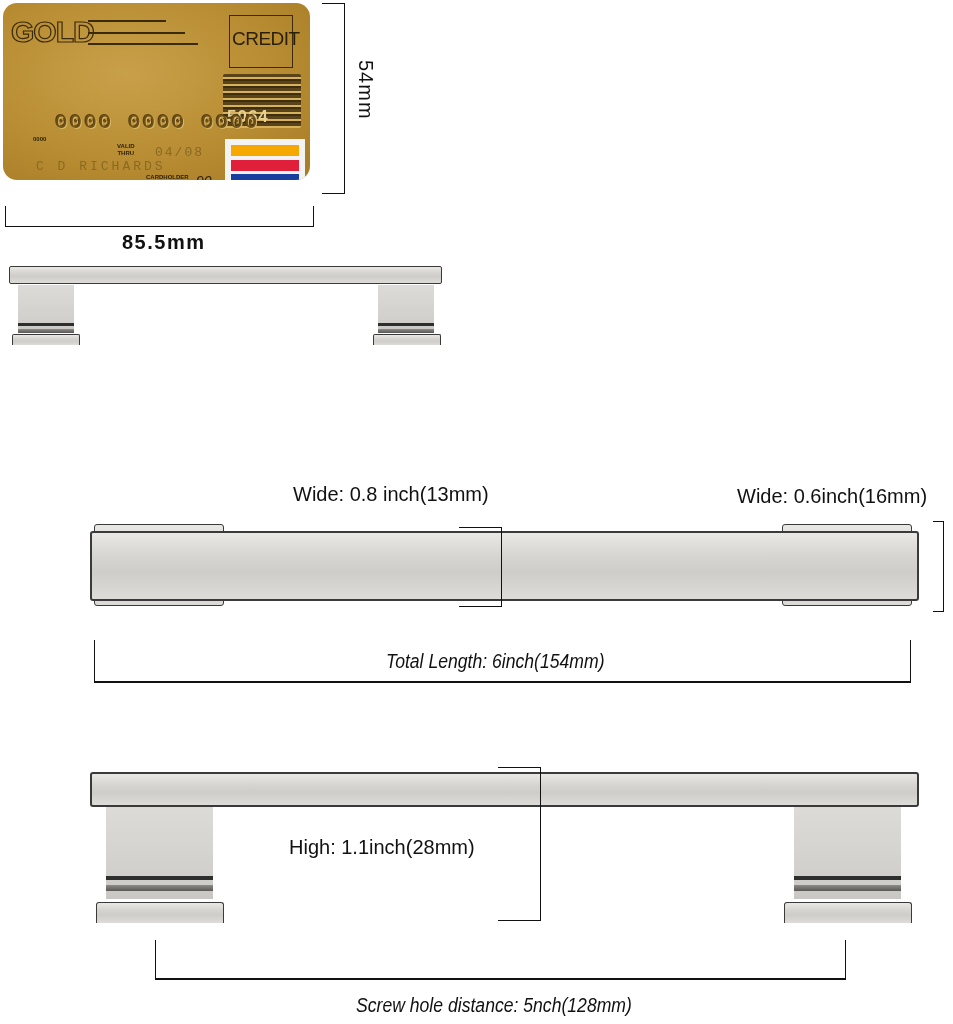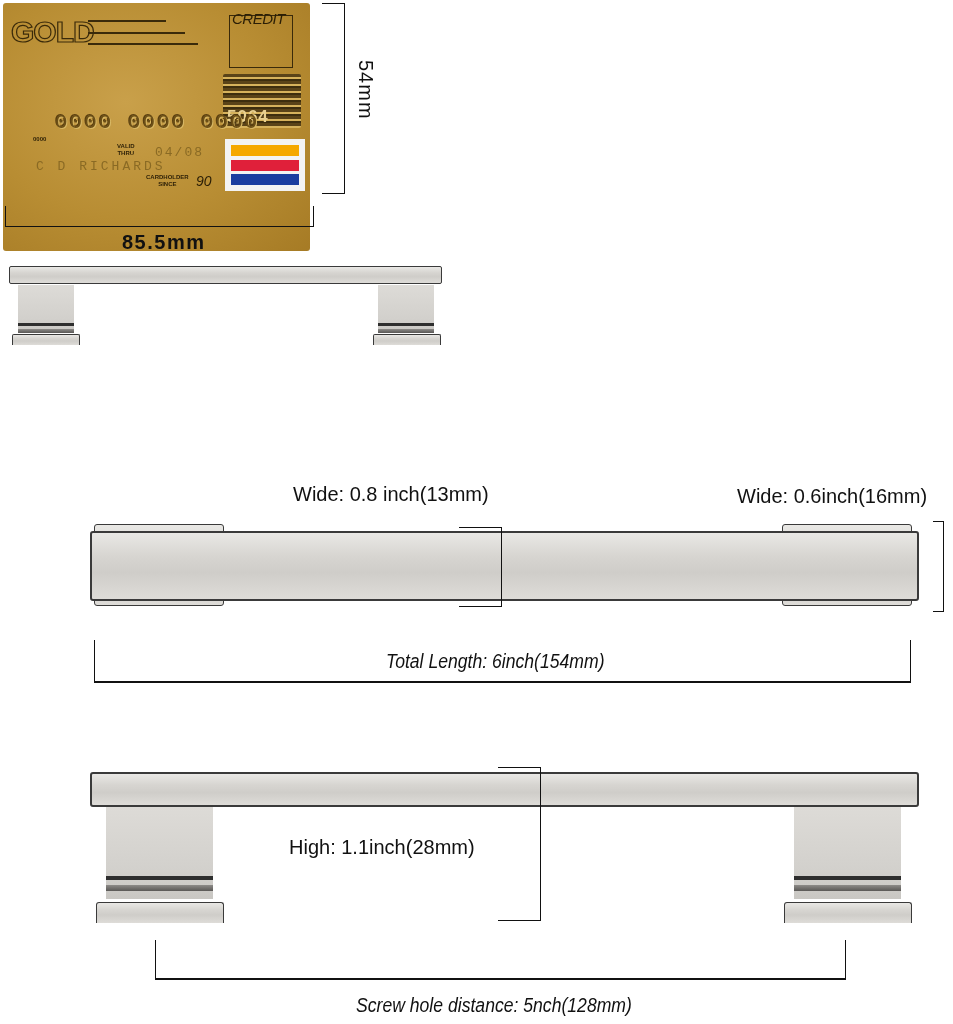--- a/index.html
+++ b/index.html
@@ -1,29 +1,29 @@
 <!DOCTYPE html>
 <html><head>
 <meta charset="utf-8">
 <style>
   html, body { margin: 0; padding: 0; background: #ffffff; }
   body { width: 953px; height: 1024px; position: relative; overflow: hidden; font-family: "Liberation Sans", sans-serif; color: #111; }
   .abs { position: absolute; }
 
   
   .card {
-    left: 3px; top: 3px; width: 307px; height: 248px; border-radius: 3px;
+    left: 3px; top: 3px; width: 307px; height: 177px; border-radius: 14px;
     background: radial-gradient(ellipse at 40% 40%, #c9a04a 0%, #b88d33 55%, #a67b25 100%);
     overflow: hidden;
   }
   .card-gold { left: 8px; top: 12px; font-size: 30px; font-weight: bold; letter-spacing: -1px;
     color: transparent; -webkit-text-stroke: 1.2px #3a2a0a; font-family: "Liberation Sans", sans-serif; }
   .card-line { height: 2px; background: #3a2a0a; }
   .card-credit-box { left: 226px; top: 12px; width: 62px; height: 51px; border: 1px solid #3a2a0a; }
-  .card-credit { left: 229px; top: 7px; font-size: 15px; color: #2a1e06; letter-spacing: -0.5px; font-style: italic; }
+  .card-credit { left: 229px; top: 25px; font-size: 19px; color: #2a1e06; letter-spacing: -0.5px; }
   .card-holo { left: 220px; top: 71px; width: 78px; height: 54px;
     background: repeating-linear-gradient(180deg, #5a4318 0 3px, #d6b25c 3px 5px, #3e2e0e 5px 7px); border-radius: 2px; }
   .card-holo-digits { left: 224px; top: 104px; font-size: 17px; font-weight: bold; color: #e8d090; letter-spacing: 1px; }
   .card-number { left: 28px; top: 108px; font-size: 21px; color: #6b4f17; letter-spacing: 2px; font-family: Liberation Mono, monospace; text-shadow: 1px 1px 0 #d8b865, -1px -1px 0 #5a3f10; margin-left: 24px; }
   .card-small { font-size: 6px; font-weight: bold; color: #2a1e06; text-align: center; line-height: 7px; }
   .card-expiry { left: 152px; top: 142px; font-size: 13px; color: #8a6a24; letter-spacing: 2px; font-family: "Liberation Mono", monospace; }
   .card-name { left: 33px; top: 156px; font-size: 13px; color: #8a6a24; letter-spacing: 3px; font-family: "Liberation Mono", monospace; }
   .card-since-val { left: 193px; top: 170px; font-size: 14px; color: #2a1e06; font-style: italic; }
   .card-flag { left: 222px; top: 136px; width: 80px; height: 52px; background: #f3f3f3; }
   .stripe { left: 6px; width: 68px; height: 11px; }

